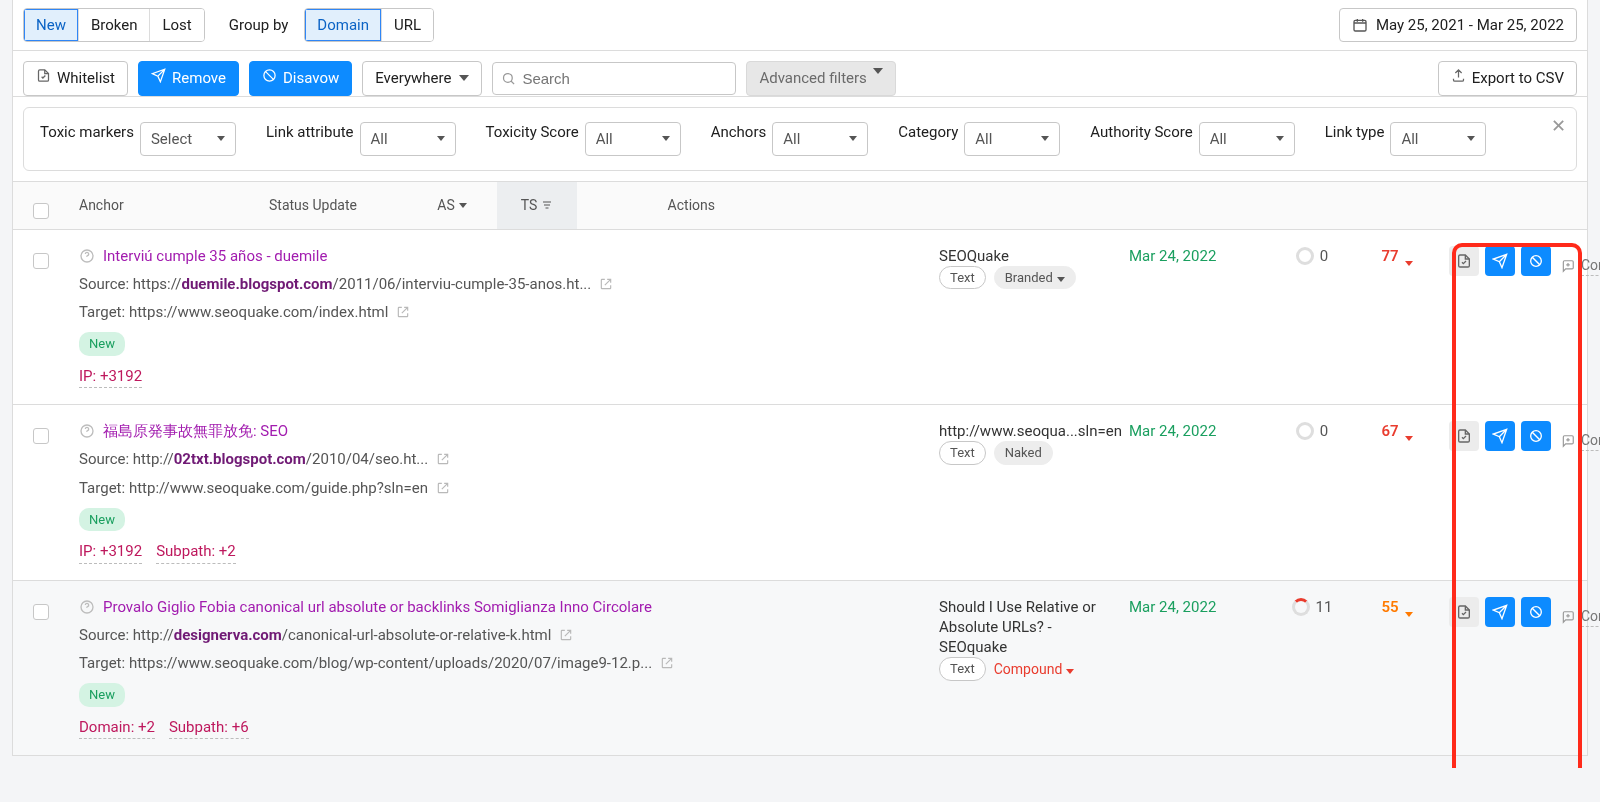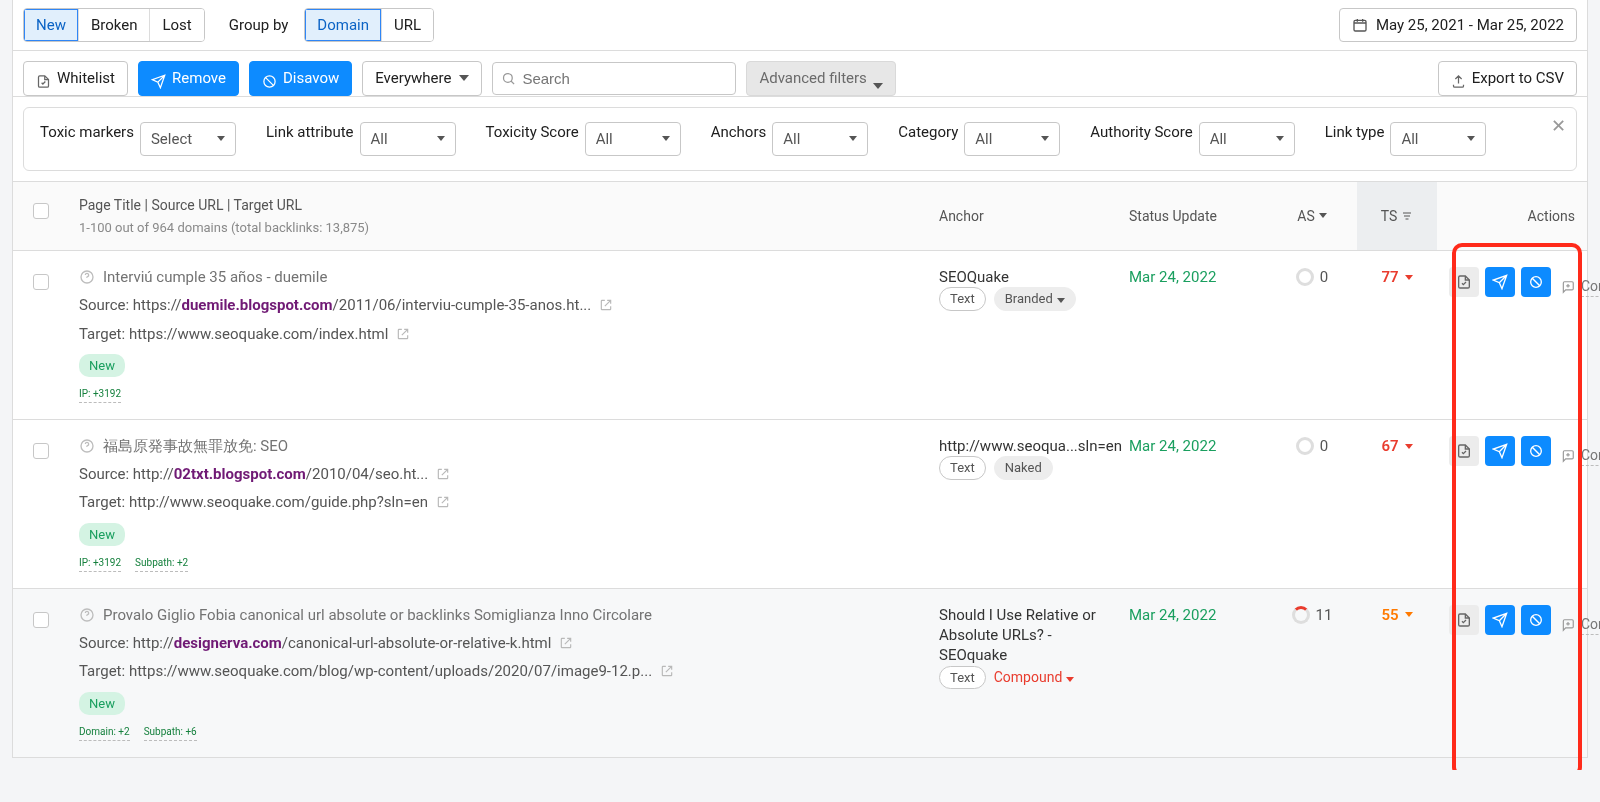--- a/index.html
+++ b/index.html
@@ -37,21 +37,21 @@
   .seg{display:flex; border:1px solid var(--border-strong); border-radius:4px; overflow:hidden}
   .seg-item{padding:6px 12px; font-size:15px; background:var(--white); border-right:1px solid var(--border); cursor:pointer}
   .seg-item:last-child{border-right:none}
   .seg-item.active{background:var(--blue-light); color:#0b63c5; box-shadow:inset 0 0 0 1px var(--blue-border);}
   .groupby{display:flex; align-items:center; gap:10px}
   .groupby-label{color:var(--text); padding:0 6px}
   .date-btn{display:flex; align-items:center; gap:8px; padding:6px 12px; border:1px solid var(--border-strong); border-radius:4px; background:var(--white); cursor:pointer}
 
   
   .toolbar{display:flex; align-items:center; gap:10px; padding:10px 10px 0; background:var(--white); border:1px solid var(--border); border-top:none}
-  .btn{display:inline-flex; align-items:flex-end; gap:6px; padding:6px 12px; border:1px solid var(--border-strong); border-radius:4px; background:var(--white); cursor:pointer; font-size:15px}
+  .btn{display:inline-flex; align-items:flex-start; gap:6px; padding:6px 12px; border:1px solid var(--border-strong); border-radius:4px; background:var(--white); cursor:pointer; font-size:15px}
   .btn.blue{background:var(--blue); color:#fff; border-color:var(--blue)}
   .btn.blue svg{stroke:#fff}
   .btn.grey{background:var(--grey-btn); color:#6b6b6b; border-color:#d9d9d9}
   .dropdown{display:inline-flex; align-items:center; gap:8px; padding:6px 12px; border:1px solid var(--border-strong); border-radius:4px; background:var(--white); cursor:pointer}
   .search-wrap{display:flex; align-items:center; border:1px solid var(--border-strong); border-radius:4px; padding:0 8px; min-width:200px; background:#fff}
   .search-wrap input{border:none; outline:none; padding:7px 6px; font-size:15px; flex:1}
   .spacer{flex:1}
 
   
   .filters-wrap{padding:10px; background:var(--white); border:1px solid var(--border); border-top:none}
@@ -75,44 +75,44 @@
   .th.ts-active{background:#eceef0}
 
   .tbody{}
   .row{display:flex; align-items:flex-start; border-bottom:1px solid var(--border); padding:16px 0; position:relative}
   .row:last-child{border-bottom:none}
   .row.hover{background:#f7f8f9}
   .cell{padding:0 12px}
   .check{width:54px; display:flex; justify-content:center; padding-top:4px}
   input[type=checkbox]{width:16px; height:16px; border:1px solid var(--border-strong); border-radius:3px; appearance:none; background:#fff}
 
-  .title-line{display:flex; align-items:center; gap:8px; color:#737373}
+  .title-line{display:flex; align-items:center; gap:8px; color:#a21caf}
   .help-ic{color:#bdbdbd}
   .srcline{margin-top:8px; color:#555}
   .srcline .lbl{color:#555}
   .srcline .bold{font-weight:700; color:#701a75}
   .ext-ic{color:#b9b9b9; display:inline-flex; vertical-align:-2px; margin-left:4px}
   .badges{margin-top:10px; display:flex; gap:14px; align-items:center; flex-wrap:wrap}
   .badge-new{background:var(--green-bg); color:var(--green); padding:3px 10px; border-radius:10px; font-size:13px}
-  .dotted{color:#15803d; border-bottom:1px dashed #bcbcbc; padding-bottom:1px; font-size:10px}
+  .dotted{color:#be185d; border-bottom:1px dashed #bcbcbc; padding-bottom:1px; font-size:15px}
 
   .anchor-text{color:#333}
   .anchor-chips{display:flex; gap:8px; flex-wrap:wrap; align-items:center}
   .chip{background:#fff; border:1px solid var(--border-strong); border-radius:14px; padding:2px 10px; font-size:13px; color:#555}
   .chip.filled{background:var(--chip); border-color:var(--chip)}
   .chip .minicaret{margin-left:4px}
   .chip.red{color:var(--red); border:none; background:transparent; padding-left:0; font-size:14px}
 
   .status-date{color:var(--green); font-size:15px}
 
   .as-wrap{display:flex; align-items:center; gap:6px; color:#555; justify-content:center}
   .as-ring{width:18px; height:18px; border:3px solid #dedede; border-radius:50%}
   .as-ring.part{border-top-color:var(--red)}
 
-  .ts-wrap{display:flex; align-items:center; gap:6px; justify-content:center; color:var(--orange-ts); font-weight:600}
+  .ts-wrap{display:flex; align-items:flex-end; gap:6px; justify-content:center; color:var(--orange-ts); font-weight:600}
   .ts-wrap.red{color:var(--red)}
 
   .actions-cell{display:flex; flex-direction:row; align-items:flex-end; gap:10px}
   .action-icons{display:flex; gap:6px}
   .iconbtn{width:30px; height:30px; border-radius:4px; display:flex; align-items:center; justify-content:center; cursor:pointer}
   .iconbtn.wl{background:#ececec; color:#666}
   .iconbtn.blue{background:var(--blue); color:#fff}
   .comment-link{display:flex; align-items:center; gap:6px; color:#777; font-size:14px}
   .comment-link span{border-bottom:1px dashed #bcbcbc}
 
@@ -258,24 +258,20 @@
     </div>
   </div>
 </div>
 
 <div class="table-area">
 <div class="table">
   <div class="thead">
     <div class="col-check">
       <input type="checkbox" style="">
     </div>
-    <div class="th col-main">
-      <span>Page Title | Source URL | Target URL</span>
-      <span class="sub" style="font-size:13px;color:#8a8a8a;margin-top:4px">1-100 out of 964 domains (total backlinks: 13,875)</span>
-    </div>
     <div class="th col-anchor">Anchor</div>
     <div class="th col-status">Status Update</div>
     <div class="th col-as">
       <span>AS</span>
       <span class="caret small"></span>
     </div>
     <div class="th col-ts ts-active">
       <span>TS</span>
       <svg width="12" height="12" viewBox="0 0 24 24" stroke="#555" stroke-width="2" fill="none">
             <path d="M4 6h16M6 12h12M9 18h6"></path>

